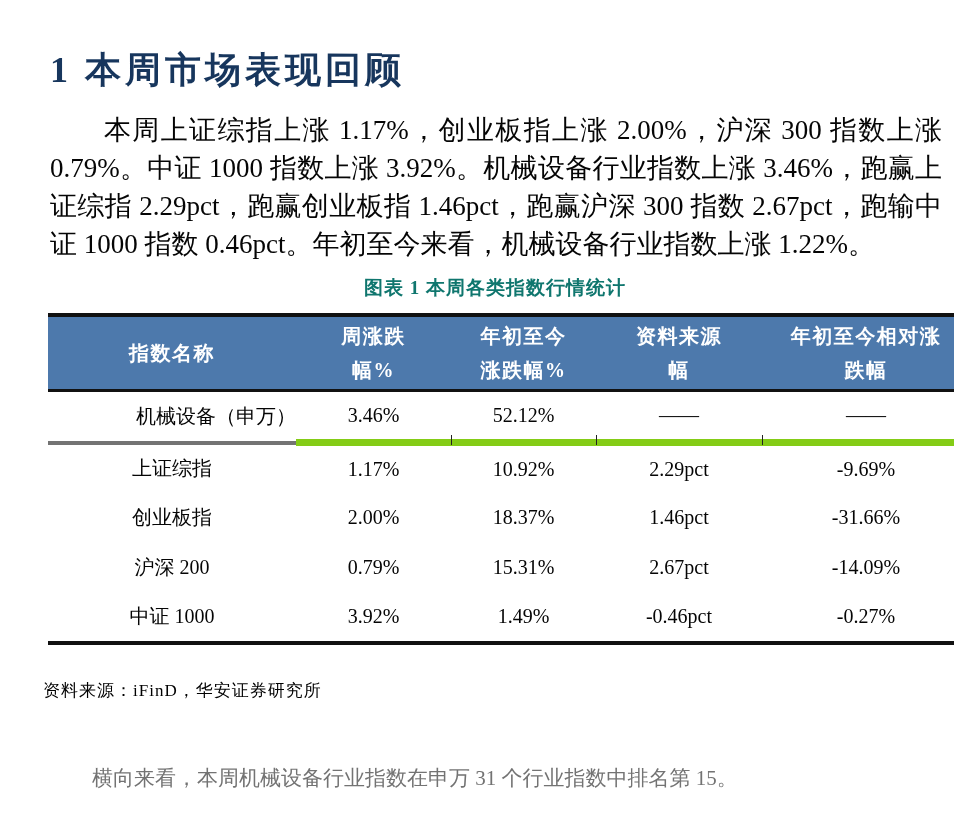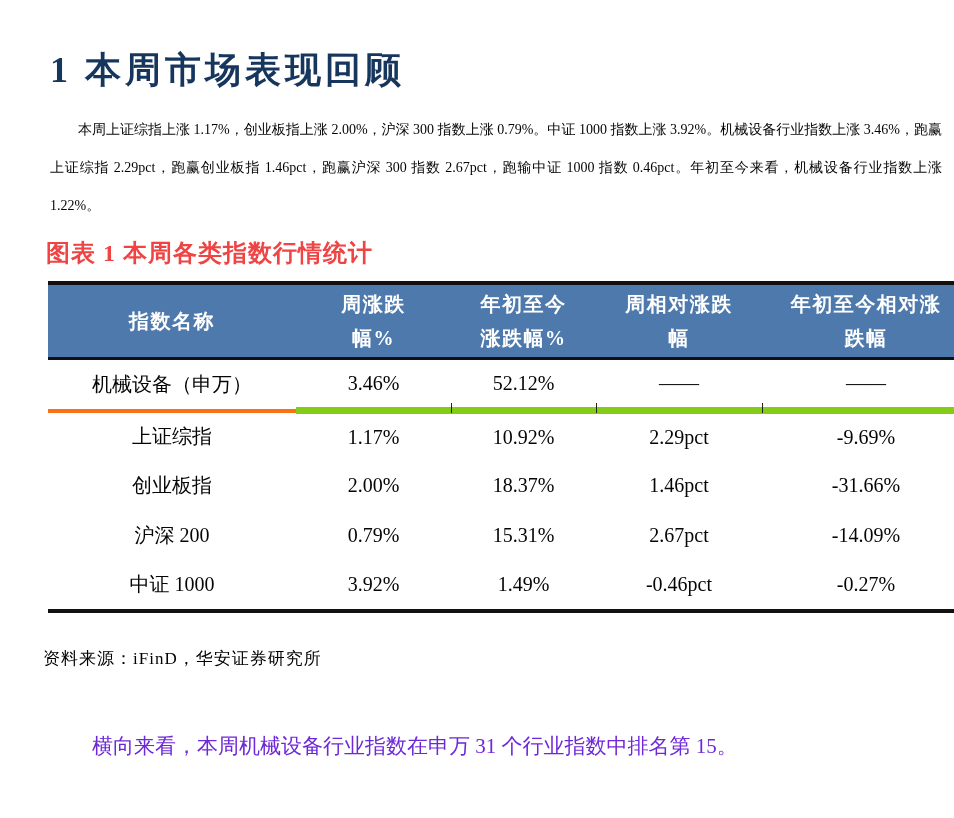--- a/index.html
+++ b/index.html
@@ -21,34 +21,35 @@
   }
   .h2 {
     font-size: 29px;
     font-weight: bold;
     color: #17365D;
     letter-spacing: 3px;
     margin-top: 34px;
   }
   .body-para {
     margin-top: 16px;
-    font-size: 14px;
+    font-size: 27px;
     line-height: 38px;
     text-align: justify;
     text-indent: 2em;
     color: #050505;
     padding-right: 2px;
   }
   .fig-caption {
     margin-top: 12px;
     margin-left: 8px;
-    font-size: 24px;
+    font-size: 19px;
     font-weight: bold;
-    color: #ef4444;
+    color: #0f766e;
     letter-spacing: 1px;
+    text-align: center;
   }
   table.idx {
     margin-top: 8px;
     margin-left: 10px;
     border-collapse: collapse;
     table-layout: fixed;
     width: 922px;
     border-top: 4px solid #111;
     border-bottom: 4px solid #111;
   }
@@ -73,42 +74,42 @@
   }
   tbody td {
     font-size: 20px;
     text-align: center;
     vertical-align: middle;
     height: 50px;
     position: relative;
     color: #050505;
   }
   tr.row-first td { height: 52px; border-bottom: 7px solid #84cc16; }
-  tr.row-first td:first-child { border-bottom: 4px solid #f97316; }
+  tr.row-first td:first-child { border-bottom: 4px solid #737373; text-align: right; }
   tr.row-first td.tick::after {
     content: "";
     position: absolute;
     right: -1px;
     bottom: -6px;
     width: 1px;
     height: 10px;
     background: #222;
   }
   .source-note {
     margin-top: 34px;
     margin-left: 5px;
     font-size: 17px;
     color: #000000;
     letter-spacing: 1px;
   }
   .closing-para {
     margin-top: 62px;
     font-size: 21px;
     text-indent: 2em;
-    color: #6d28d9;
+    color: #737373;
   }
 </style>
 </head>
 <body>
 
 <div class="page">
 
   <div class="h1">1 本周市场表现回顾</div>
 
 
@@ -124,21 +125,21 @@
         <col class="c4">
         <col class="c5">
     </colgroup>
     <thead>
       <tr>
         <th>指数名称</th>
         <th>周涨跌
 幅%</th>
         <th>年初至今
 涨跌幅%</th>
-        <th>周相对涨跌
+        <th>资料来源
 幅</th>
         <th>年初至今相对涨
 跌幅</th>
       </tr>
     </thead>
     <tbody>
       <tr class="row-first">
         <td>机械设备（申万）</td>
         <td class="tick">3.46%</td>
         <td class="tick">52.12%</td>

